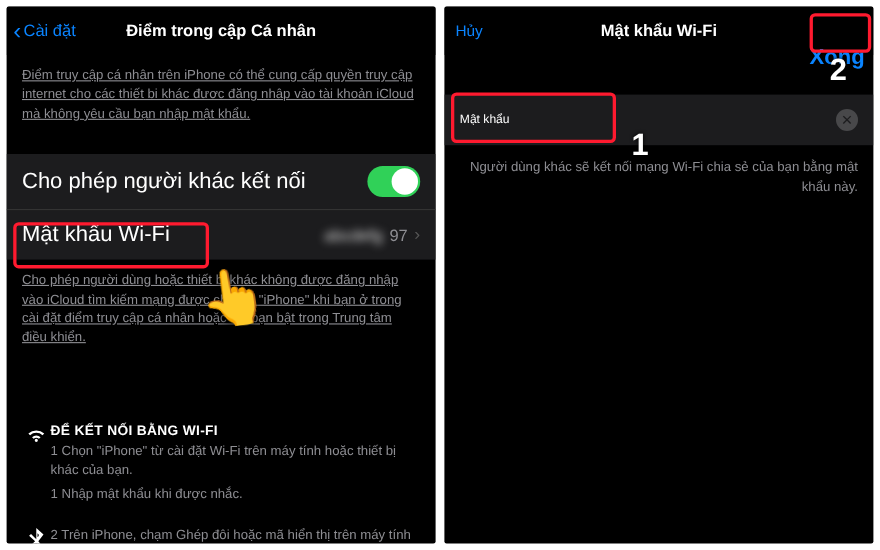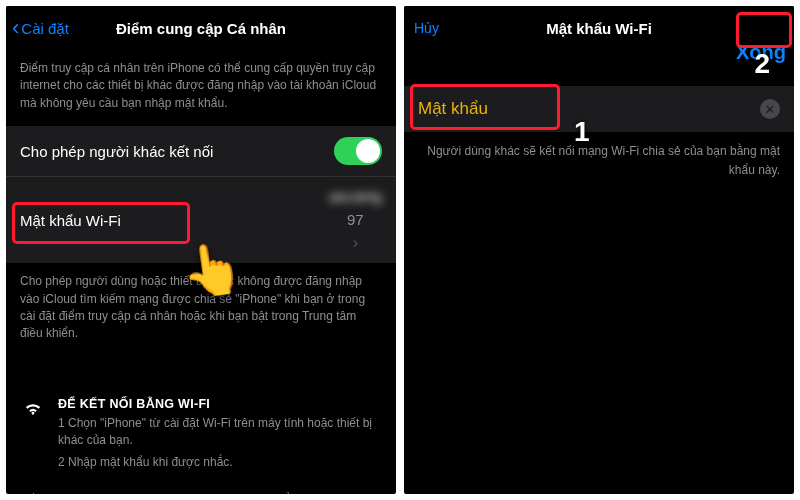--- a/index.html
+++ b/index.html
@@ -55,39 +55,40 @@
     font-weight: 700;
     margin-top: 48px;
   }
   .navbar .left-cancel {
     position: absolute;
     left: 10px;
     color: #0a84ff;
     font-size: 14px;
   }
   .desc {
-    padding: 10px 14px 14px;
+    padding: 10px 14px 28px;
     color: #8e8e93;
     font-size: 12px;
     line-height: 1.45;
+    text-decoration: underline;
   }
   .group {
     background: #1c1c1e;
   }
   .cell {
     display: flex;
     align-items: center;
     justify-content: space-between;
     padding: 11px 14px;
     border-top: 0.5px solid #333;
     min-height: 44px;
   }
   .cell:first-child { border-top: none; }
-  .cell .label { color: #fff; font-size: 15px; }
-  .cell .value { color: #8e8e93; font-size: 15px; display: flex; align-items: center; gap: 6px; flex-direction: column; }
+  .cell .label { color: #fff; font-size: 20px; }
+  .cell .value { color: #8e8e93; font-size: 15px; display: flex; align-items: flex-end; gap: 6px; }
   .toggle {
     width: 48px; height: 28px;
     background: #30d158;
     border-radius: 14px;
     position: relative;
   }
   .toggle::after {
     content: "";
     position: absolute;
     right: 2px; top: 2px;
@@ -101,21 +102,21 @@
   }
   .blur {
     filter: blur(4px);
     color: #ddd;
   }
   .instruct {
     margin-top: 32px;
   }
   .instruct-row {
     display: flex;
-    gap: 12px;
+    gap: 0;
     padding: 8px 14px;
   }
   .instruct-icon {
     width: 26px;
     display: flex;
     justify-content: center;
     align-items: flex-start;
     padding-top: 2px;
   }
   .instruct-text { flex: 1; }
@@ -151,22 +152,22 @@
   
   .input-row {
     background: #1c1c1e;
     display: flex;
     align-items: center;
     padding: 0 14px;
     height: 46px;
     margin-top: 36px;
   }
   .input-row .field-label {
-    color: #eab308;
-    font-size: 17px;
+    color: #ffffff;
+    font-size: 11px;
   }
   .input-row .clear {
     margin-left: auto;
     width: 20px; height: 20px;
     background: #48484a;
     border-radius: 50%;
     color: #1c1c1e;
     display: flex;
     align-items: center;
     justify-content: center;
@@ -189,21 +190,21 @@
 </style>
 </head>
 <body>
 
 <div class="phone">
   <div class="navbar">
     <div class="back">
       <span class="chev">‹</span>
       <span>Cài đặt</span>
     </div>
-    <div class="title">Điểm cung cập Cá nhân</div>
+    <div class="title">Điểm trong cập Cá nhân</div>
   </div>
 
   <div class="desc">Điểm truy cập cá nhân trên iPhone có thể cung cấp quyền truy cập internet cho các thiết bị khác được đăng nhập vào tài khoản iCloud mà không yêu cầu bạn nhập mật khẩu.</div>
 
   <div class="group">
     <div class="cell">
       <span class="label">Cho phép người khác kết nối</span>
       <span class="toggle"></span>
     </div>
     <div class="cell">
@@ -221,21 +222,21 @@
   <div class="instruct">
     <div class="instruct-row">
       <div class="instruct-icon">
         <svg width="22" height="18" viewBox="0 0 24 20">
             <path d="M12 17.5a1.6 1.6 0 110-3.2 1.6 1.6 0 010 3.2zm-4.3-4.8a6.5 6.5 0 018.6 0l-1.6 1.7a4.1 4.1 0 00-5.4 0l-1.6-1.7zM4 9a12 12 0 0116 0l-1.7 1.7a9.5 9.5 0 00-12.6 0L4 9z" fill="#fff"></path>
           </svg>
       </div>
       <div class="instruct-text">
         <div class="instruct-title">ĐỂ KẾT NỐI BẰNG WI-FI</div>
         <div class="instruct-step">1 Chọn "iPhone" từ cài đặt Wi-Fi trên máy tính hoặc thiết bị khác của bạn.</div>
-        <div class="instruct-step">2 Nhập mật khẩu khi được nhắc.</div>
+        <div class="instruct-step">1 Nhập mật khẩu khi được nhắc.</div>
       </div>
     </div>
     <div class="instruct-row">
       <div class="instruct-icon">
         <svg width="16" height="24" viewBox="0 0 14 22">
             <path d="M7 0l6 5.5L8.7 11 13 16.5 7 22V12.7L2.6 17 1 15.6 6 11 1 6.4 2.6 5 7 9.3V0zm2 5.5L8 4.4v3.3l1-1.1v-1.1zm0 11l-1 1.1v-3.3l1 1.1v1.1z" fill="#fff"></path>
           </svg>
       </div>
       <div class="instruct-text">
         <div class="instruct-step">2 Trên iPhone, chạm Ghép đôi hoặc mã hiển thị trên máy tính của bạn.</div>

